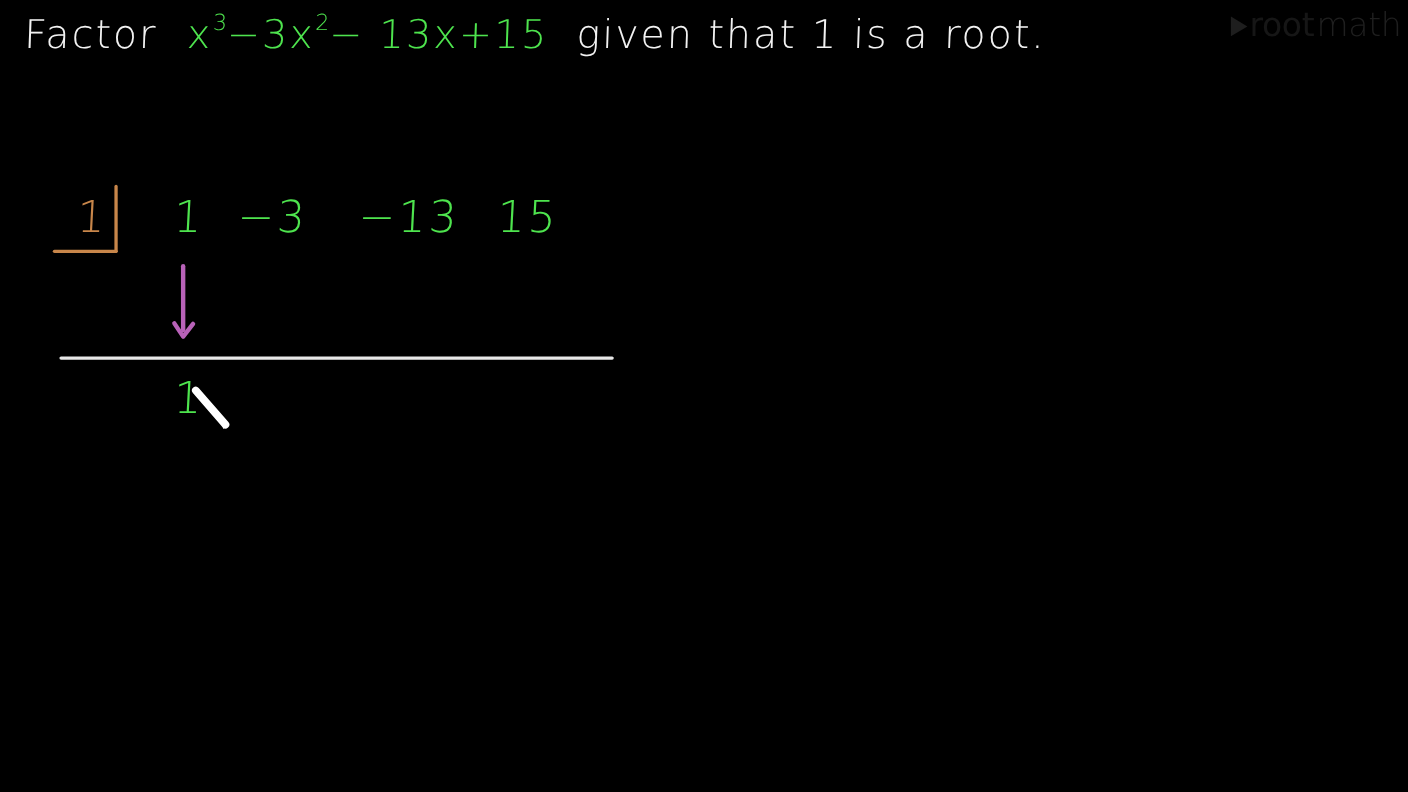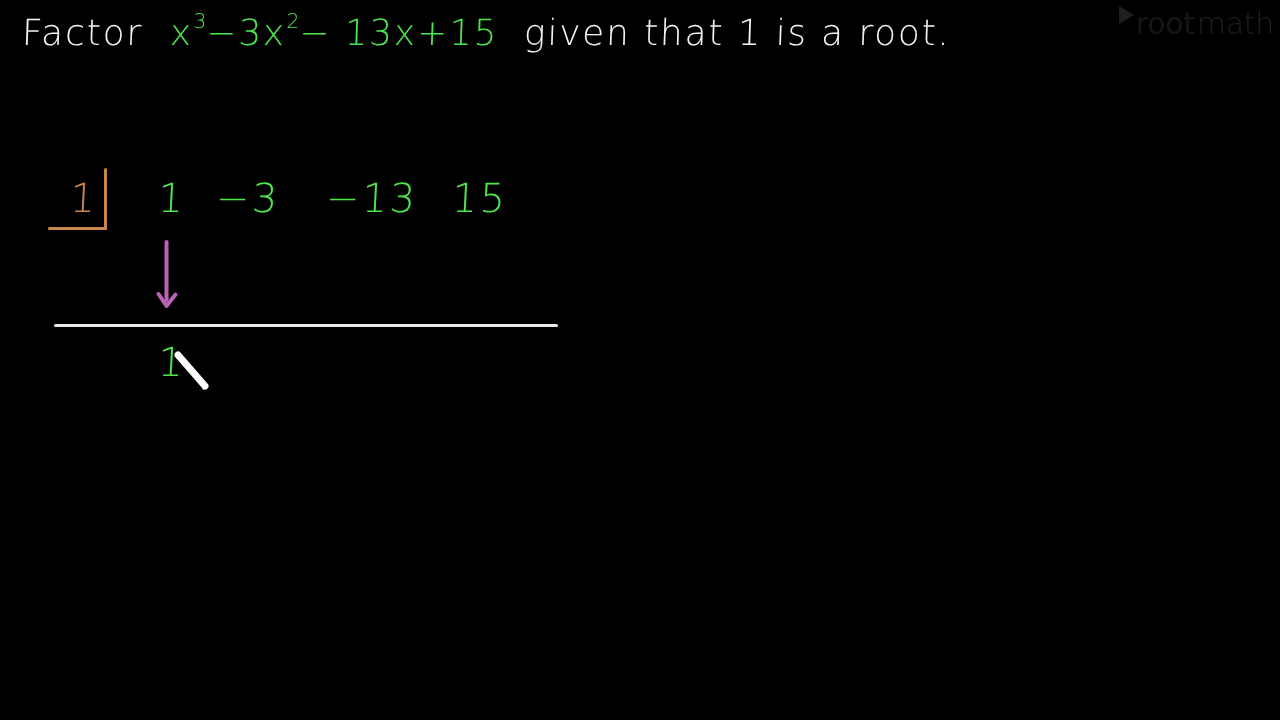--- a/index.html
+++ b/index.html
@@ -68,20 +68,21 @@
     position: relative;
     top: -0.18em;
   }
 
   
   #watermark {
     position: absolute;
     right: 6px;
     top: 6px;
     display: flex;
+    align-items: center;
     gap: 2px;
     opacity: 1;
   }
   #watermark .wm-tri {
     width: 0; height: 0;
     border-left: 15px solid #1e1e1e;
     border-top: 9px solid transparent;
     border-bottom: 9px solid transparent;
     display: block;
   }

